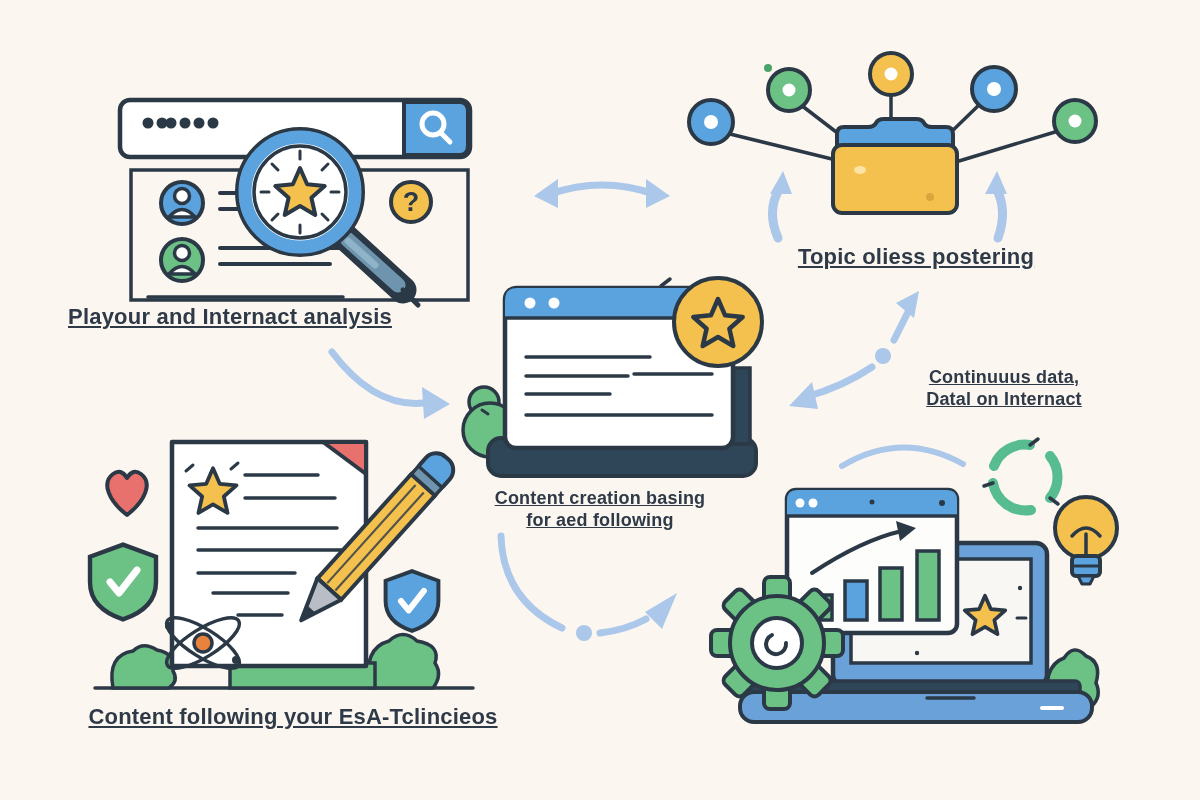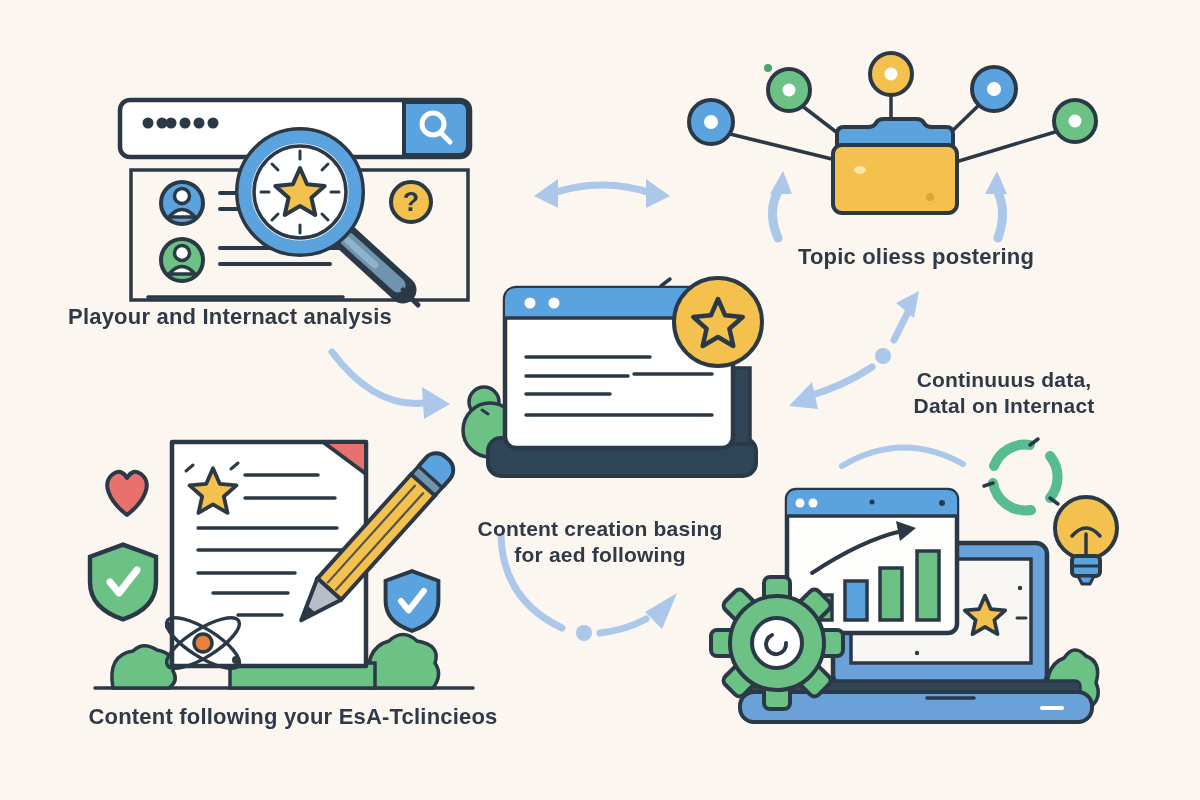--- a/index.html
+++ b/index.html
@@ -4,24 +4,24 @@
 <style>
   html,body{margin:0;padding:0;}
   .canvas{
     position:relative;width:1200px;height:800px;overflow:hidden;
     background:#fcf6f0;
     font-family:"Liberation Sans", sans-serif;
   }
   .ill{position:absolute;}
   .lbl{
     position:absolute;text-align:center;font-weight:700;color:#2e3a47;
-    letter-spacing:.2px;line-height:1.22;
+    letter-spacing:.2px;line-height:1.22;text-decoration:underline;
   }
   .lbl-22{font-size:22px;}
-  .lbl-21{font-size:21px;}
+  .lbl-21{font-size:18px;}
   svg{display:block;overflow:visible;}
 </style>
 </head>
 <body>
 
 <div class="canvas">
 
   <svg width="0" height="0" style="position:absolute" aria-hidden="true">
     <defs>
       <path id="star-shape" d="M0,-26 L7.1,-9.7 L24.7,-8 L11.4,3.7 L15.3,21 L0,12 L-15.3,21 L-11.4,3.7 L-24.7,-8 L-7.1,-9.7 Z"></path>
@@ -350,21 +350,21 @@
       <path d="M112,105 Q138,102 158,91" fill="none" stroke="#abc7ea" stroke-width="7" stroke-linecap="round"></path>
       <circle cx="96" cy="105" r="8" fill="#abc7ea"></circle>
       <polygon points="157,84 189,65 174,101" fill="#abc7ea"></polygon>
     </svg>
   </div>
 
   <div class="lbl lbl-22" style="left:30px;top:304px;width:400px;">Playour and Internact analysis</div>
 
   <div class="lbl lbl-22" style="left:766px;top:244px;width:300px;">Topic oliess postering</div>
 
-  <div class="lbl lbl-21" style="left:468px;top:488px;width:264px;margin-top:28px;">
+  <div class="lbl lbl-21" style="left:468px;top:488px;width:264px;">
     <div>Content creation basing</div>
     <div>for aed following</div>
   </div>
 
   <div class="lbl lbl-22" style="left:88px;top:704px;width:410px;">Content following your EsA-Tclincieos</div>
 
   <div class="lbl lbl-21" style="left:858px;top:367px;width:292px;">
     <div>Continuuus data,</div>
     <div>Datal on Internact</div>
   </div>

